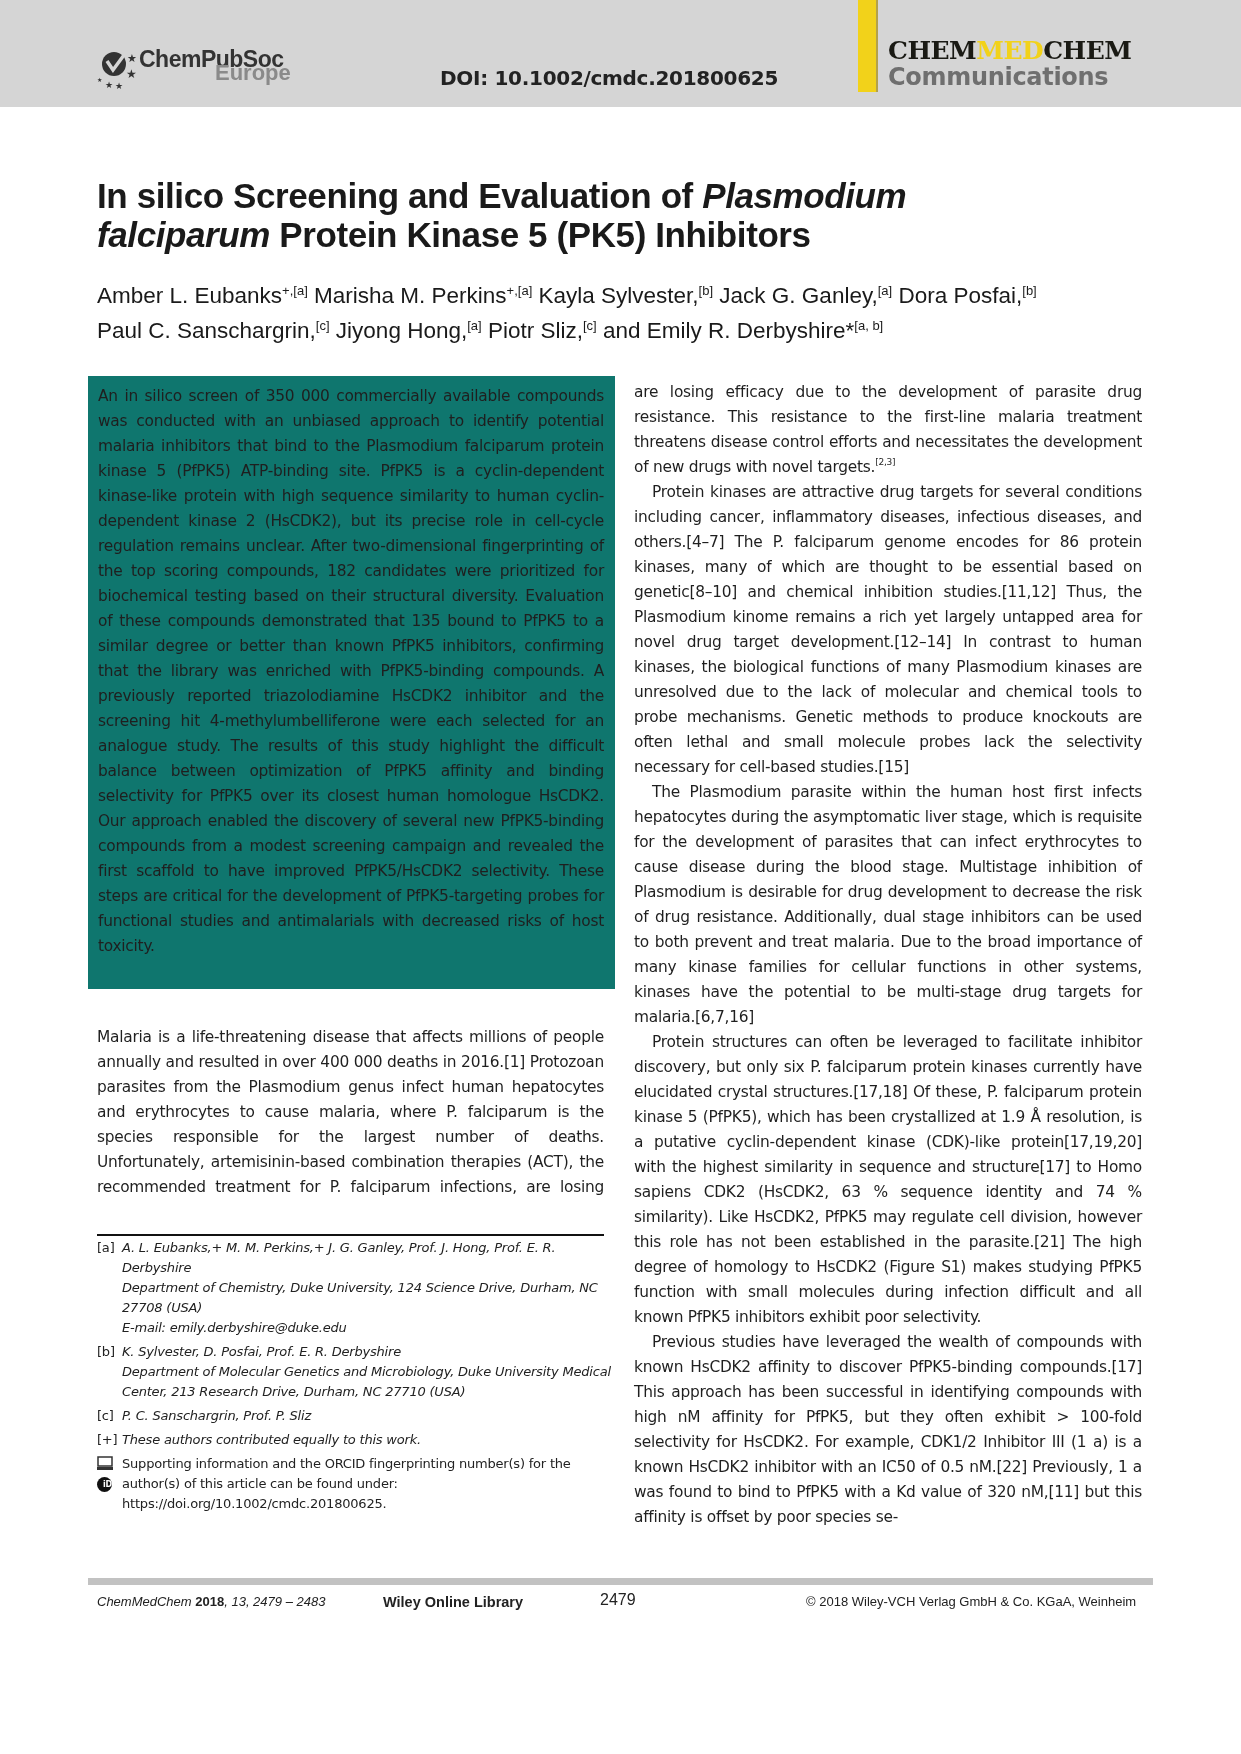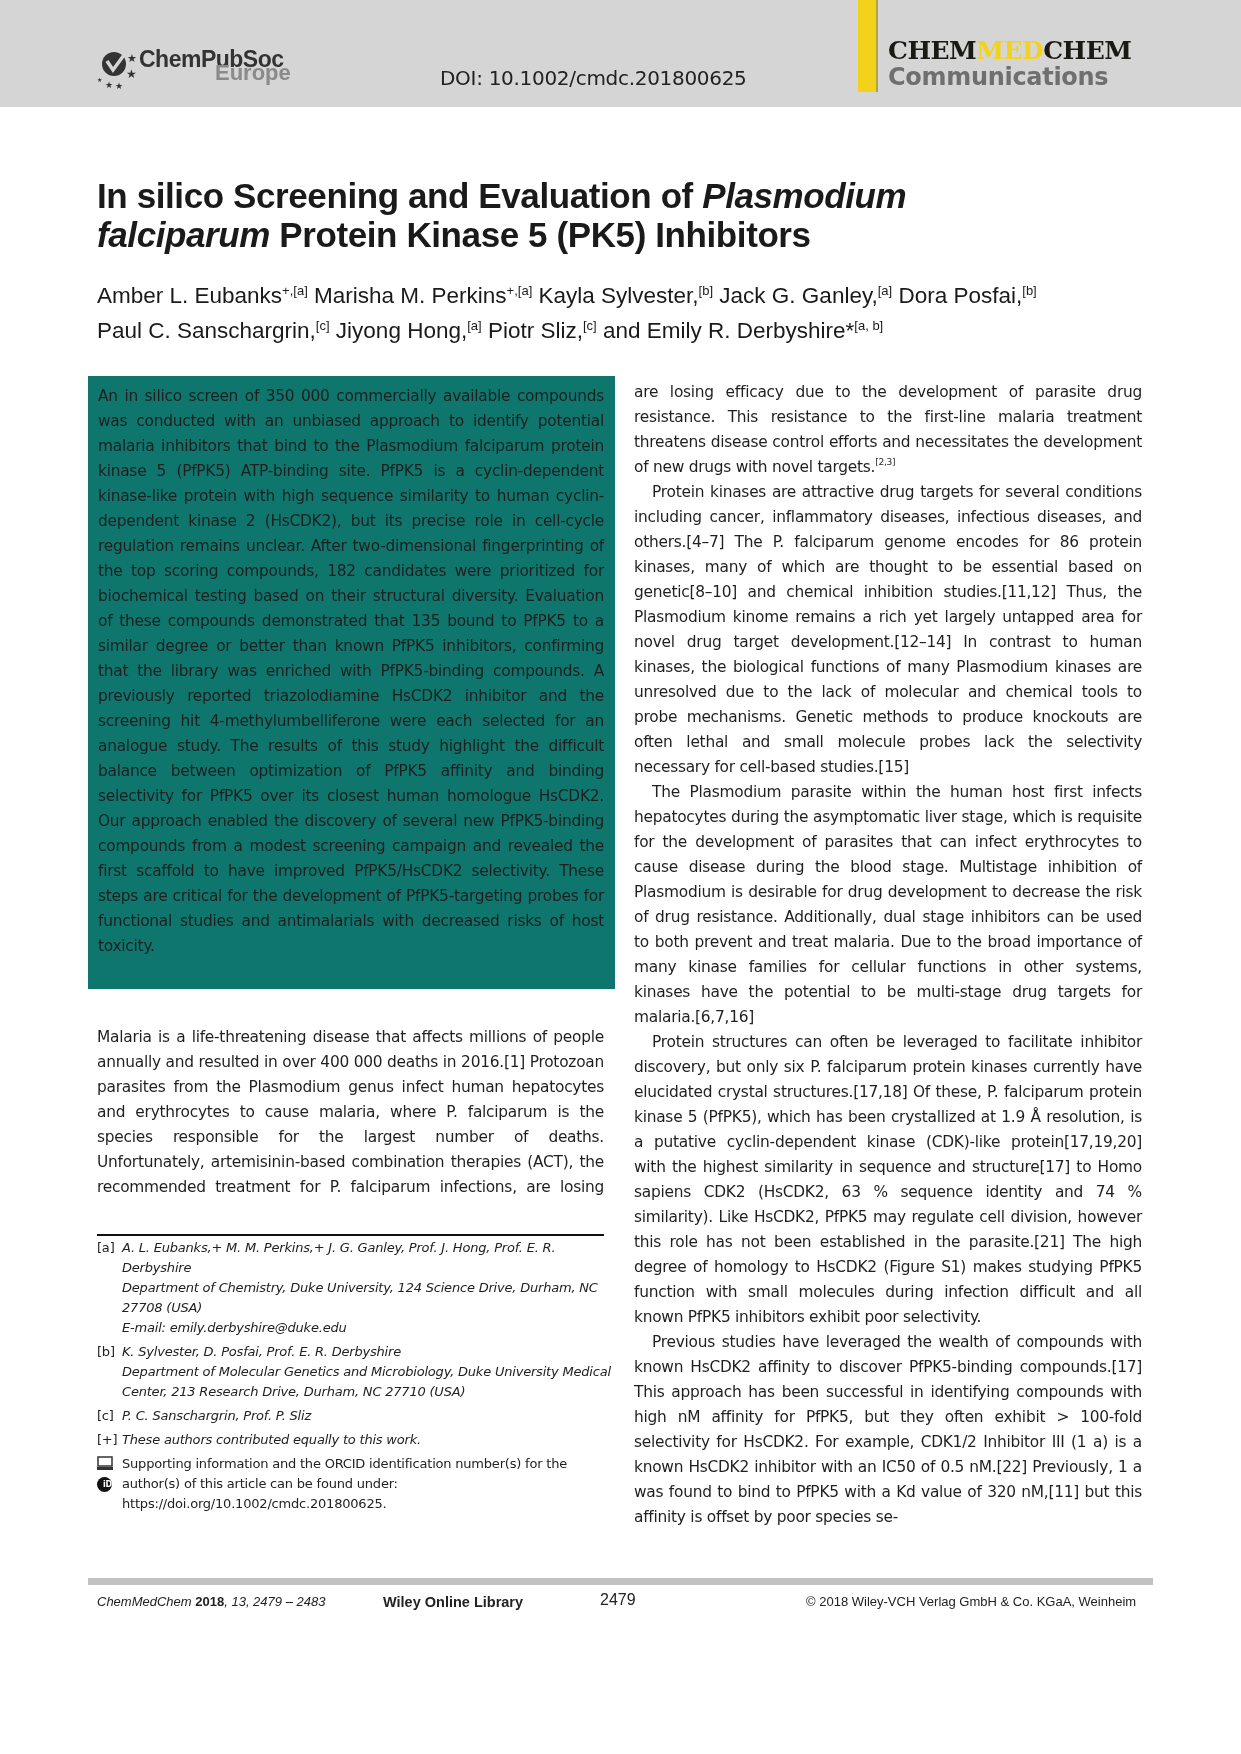--- a/index.html
+++ b/index.html
@@ -2,21 +2,21 @@
 <html><head>
 <meta charset="utf-8">
 <style>
   html,body{margin:0;padding:0;background:#fff;}
   body{width:1241px;height:1754px;position:relative;overflow:hidden;font-family:"DejaVu Sans","Liberation Sans",sans-serif;color:#1a1a1a;}
   .header{position:absolute;left:0;top:0;width:1241px;height:107px;background:#d5d5d5;}
   .logo{position:absolute;left:97px;top:44px;width:190px;height:50px;}
   .logo svg{position:absolute;left:0;top:2px;}
   .logo .l1{position:absolute;left:42px;top:2px;font-family:"Liberation Sans",sans-serif;font-weight:bold;font-size:23px;color:#333;letter-spacing:-0.5px;}
   .logo .l2{position:absolute;left:118px;top:16px;font-family:"Liberation Sans",sans-serif;font-weight:bold;font-size:22px;color:#8a8a8a;}
-  .doi{position:absolute;left:440px;top:66px;font-family:"DejaVu Sans",sans-serif;font-weight:normal;font-size:20px;color:#222;letter-spacing:-0.3px;}
+  .doi{position:absolute;left:440px;top:66px;font-family:"DejaVu Sans",sans-serif;font-weight:bold;font-size:20px;color:#222;letter-spacing:-0.3px;}
   .ybar{position:absolute;left:858px;top:0;width:18px;height:92px;background:#f2d21a;border-right:2px solid #b3a14a;}
   .jt{position:absolute;left:888px;top:36px;font-family:"DejaVu Serif",serif;font-weight:bold;font-size:25px;color:#1a1a14;letter-spacing:-0.5px;}
   .jt .med{color:#f2d21a;}
   .js{position:absolute;left:888px;top:63px;font-family:"DejaVu Sans",sans-serif;font-weight:bold;font-size:24px;color:#6f6f6f;letter-spacing:-0.3px;}
   .title{position:absolute;left:97px;top:176px;width:1060px;font-family:"Liberation Sans",sans-serif;font-weight:bold;font-size:35px;line-height:39px;color:#1a1a1a;letter-spacing:-0.4px;}
   .authors{position:absolute;left:97px;top:275px;width:1060px;font-family:"Liberation Sans",sans-serif;font-size:22.5px;line-height:30px;color:#1a1a1a;}
   .authors sup{font-size:13px;}
   .abstract{position:absolute;left:88px;top:376px;width:527px;height:613px;background:#0f766e;}
   .abstract p{margin:0;position:absolute;left:10px;top:8px;width:506px;}
   .col{font-family:"DejaVu Sans",sans-serif;font-size:15.4px;line-height:25px;text-align:justify;color:#1f1f1f;letter-spacing:-0.25px;}
@@ -114,21 +114,21 @@
   <div class="item">
     <span class="tag">[+]</span>
     <i>These authors contributed equally to this work.</i>
   </div>
   <div class="si">
     <svg class="ic1" width="16" height="15" viewBox="0 0 16 15">
       <rect x="1" y="1" width="14" height="9" fill="none" stroke="#333" stroke-width="1.5"></rect>
       <rect x="0" y="11" width="16" height="3" fill="#333"></rect>
     </svg>
     <span class="ic2">iD</span>
-    <span>Supporting information and the ORCID identification number(s) for the author(s) of this article can be found under:</span><br>
+    <span>Supporting information and the ORCID fingerprinting number(s) for the author(s) of this article can be found under:</span><br>
     <span>https://doi.org/10.1002/cmdc.201800625.</span>
   </div>
 </div>
 
 <div class="footbar"></div>
 <div class="foot" style="left:97px;"><i>ChemMedChem</i> <b>2018</b><i>, 13, 2479 – 2483</i></div>
 <div class="foot lib" style="left:383px;">Wiley Online Library</div>
 <div class="foot pg" style="left:600px;">2479</div>
 <div class="foot" style="left:806px;">© 2018 Wiley-VCH Verlag GmbH &amp; Co. KGaA, Weinheim</div>
 

